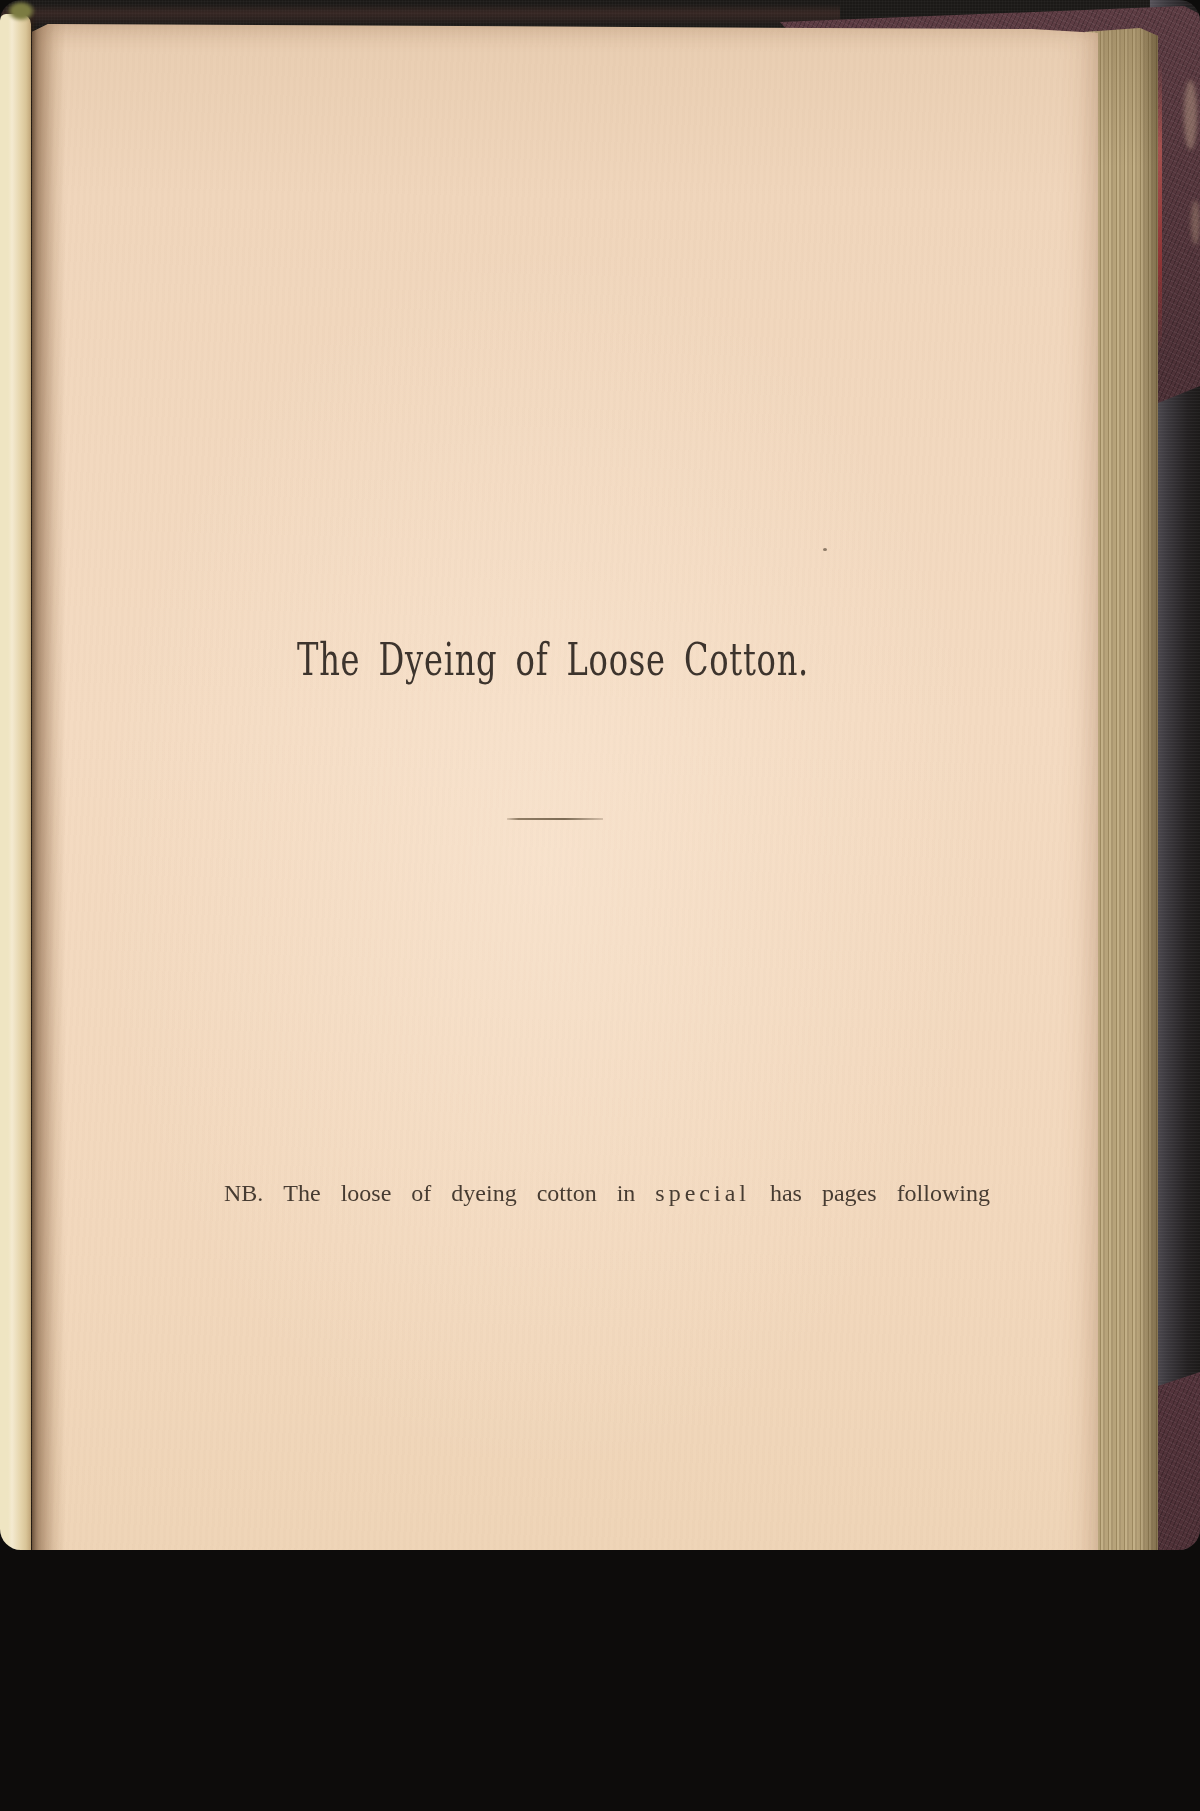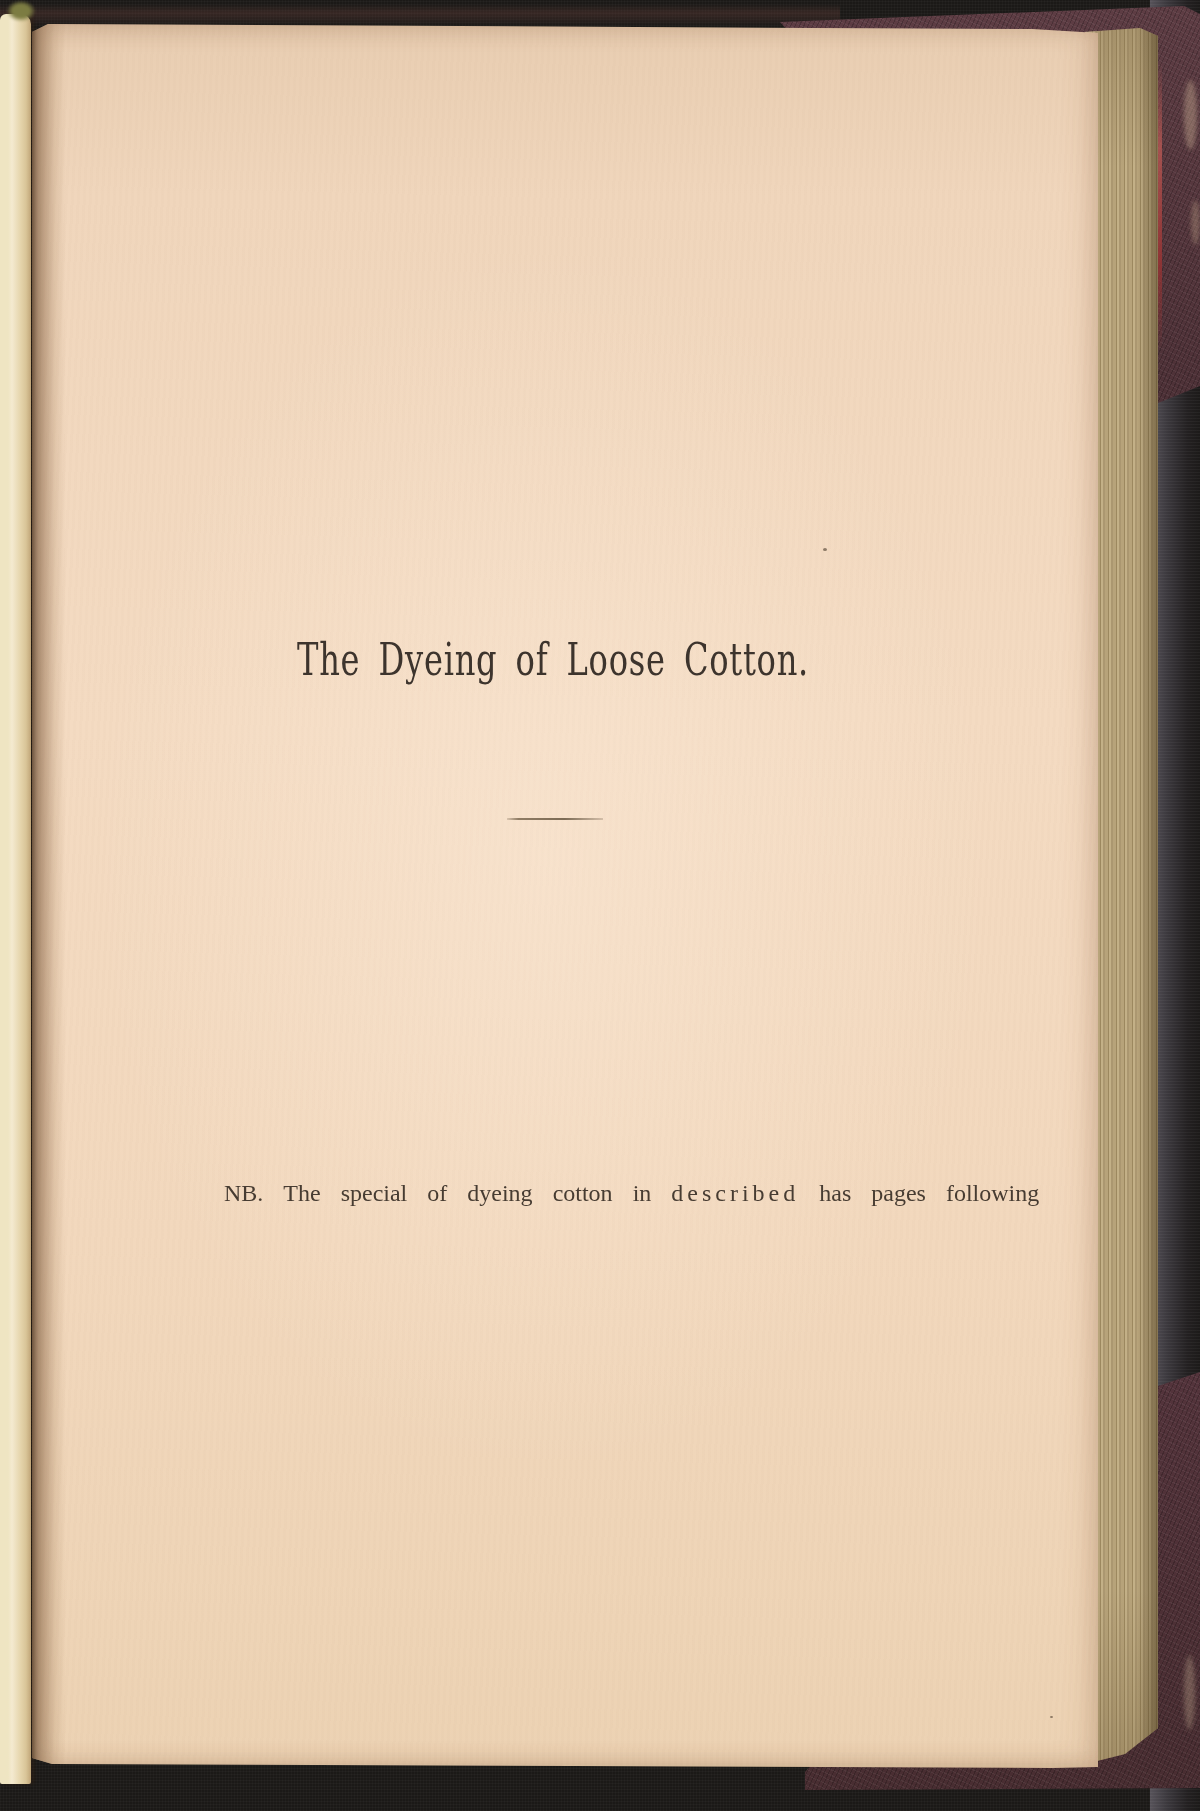--- a/index.html
+++ b/index.html
@@ -1,22 +1,23 @@
 <!DOCTYPE html>
 <html><head>
 <meta charset="utf-8">
 <style>
   html,body{margin:0;padding:0;background:#0d0c0b;}
   .photo{
-    position:relative;width:1200px;height:1811px;overflow:hidden;
+    position:relative;width:1200px;height:1550px;overflow:hidden;
     background-color:#1b1917;
     background-image:
       repeating-linear-gradient(0deg, rgba(255,255,255,0.028) 0 1px, transparent 1px 3px),
       repeating-linear-gradient(90deg, rgba(255,255,255,0.022) 0 1px, transparent 1px 3px);
     font-family:"Liberation Serif", serif;
+    border-radius:21px;
   }
   .abs{position:absolute;}
   
   .top-band-tint{left:0;top:4px;width:840px;height:22px;
     background:linear-gradient(180deg, transparent, rgba(100,62,56,0.38) 40%, rgba(62,42,40,0.30) 80%, transparent);}
   
   .right-cloth{left:1150px;top:0;width:50px;height:1811px;
     background-image:
       repeating-linear-gradient(0deg, rgba(255,255,255,0.04) 0 1px, transparent 1px 3px),
       linear-gradient(90deg,#57535a 0,#3b383d 35%,#232021 75%,#1c1a19 100%);}
@@ -110,26 +111,26 @@
     <div class="abs gutter"></div>
 
     <div class="abs title">The Dyeing of Loose Cotton.</div>
 
     <div class="abs rule"></div>
 
     <div class="abs note">
       <div class="note-line1">
         <span>NB.</span>
         <span>The</span>
-        <span>special</span>
+        <span>loose</span>
         <span>of</span>
         <span>dyeing</span>
         <span>cotton</span>
         <span>in</span>
-        <span class="sperr">described</span>
+        <span class="sperr">special</span>
         <span>has</span>
         <span>pages</span>
         <span>following</span>
       </div>
     </div>
 
     <div class="abs speck speck1"></div>
     <div class="abs speck speck2"></div>
   </div>
 

